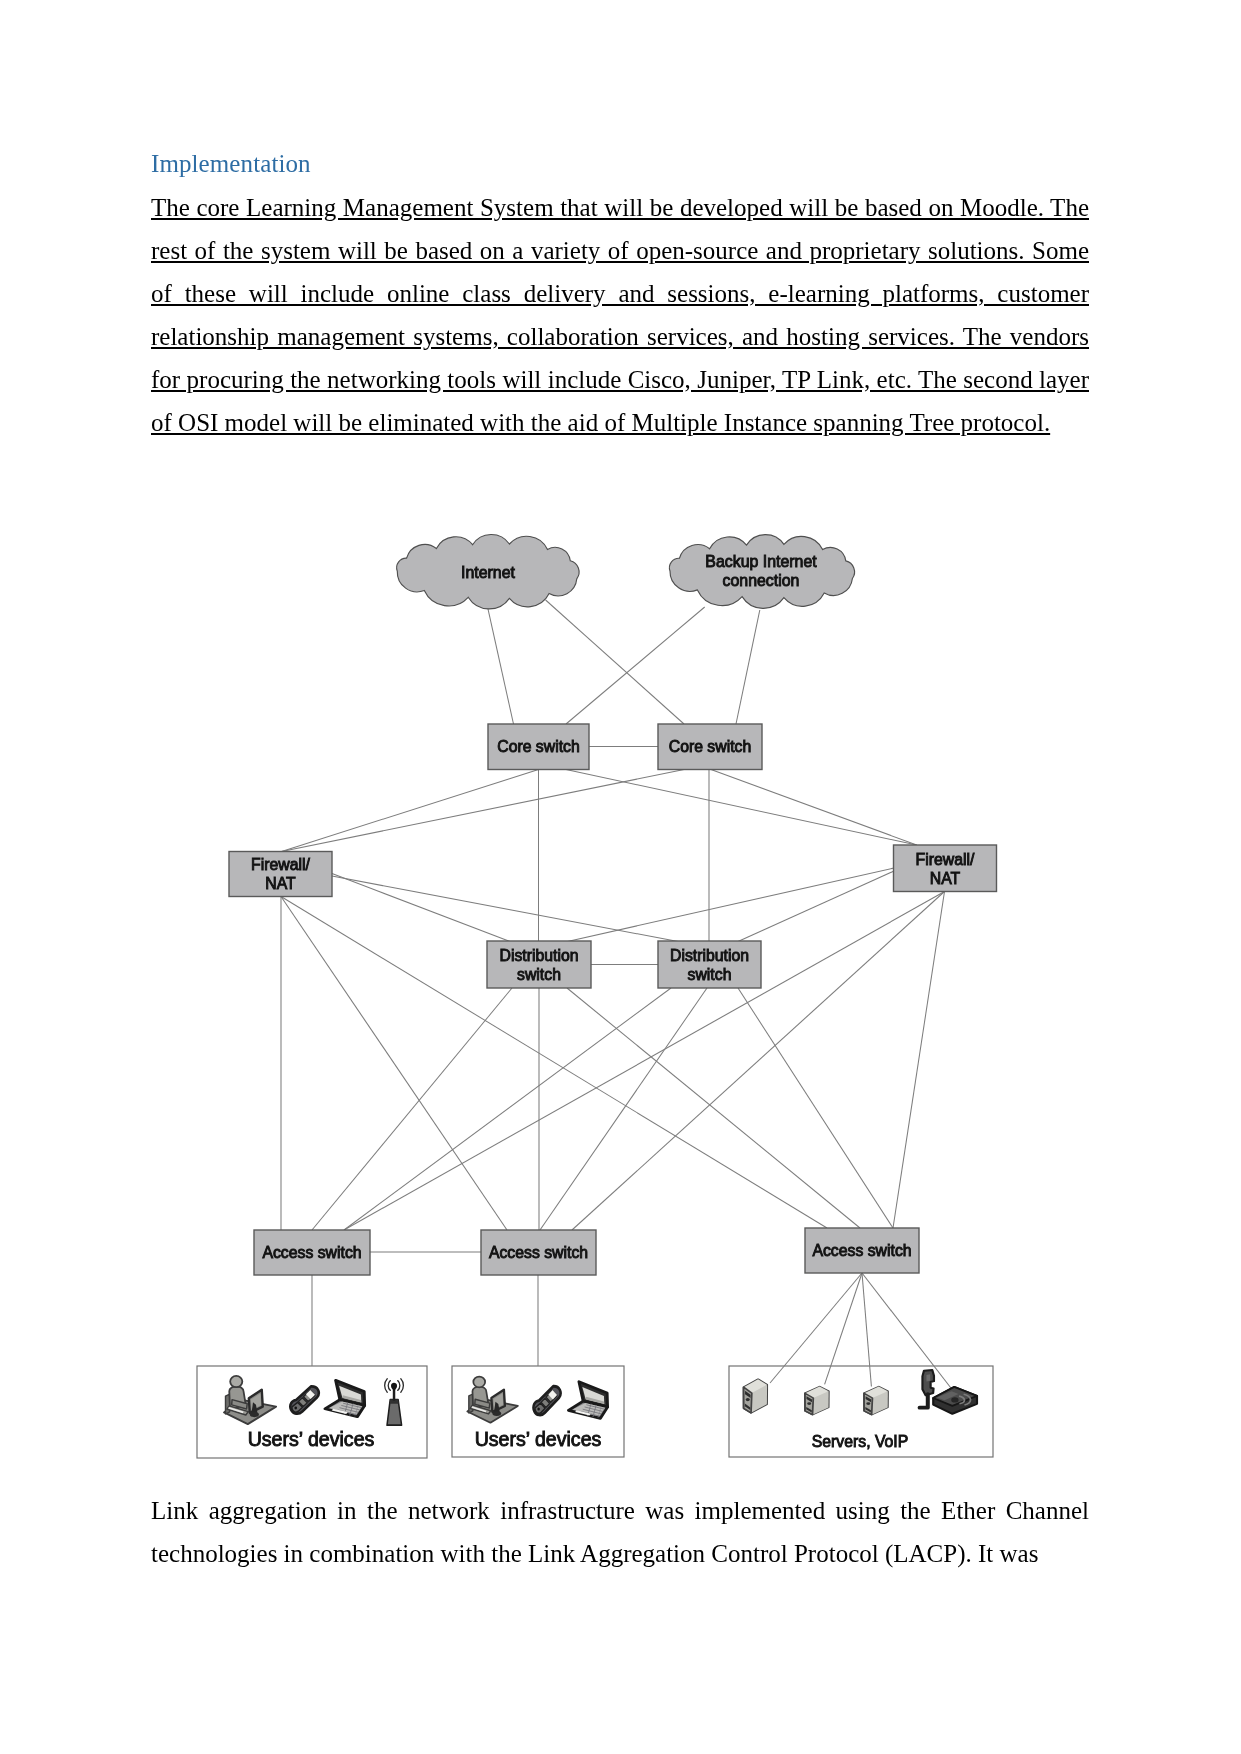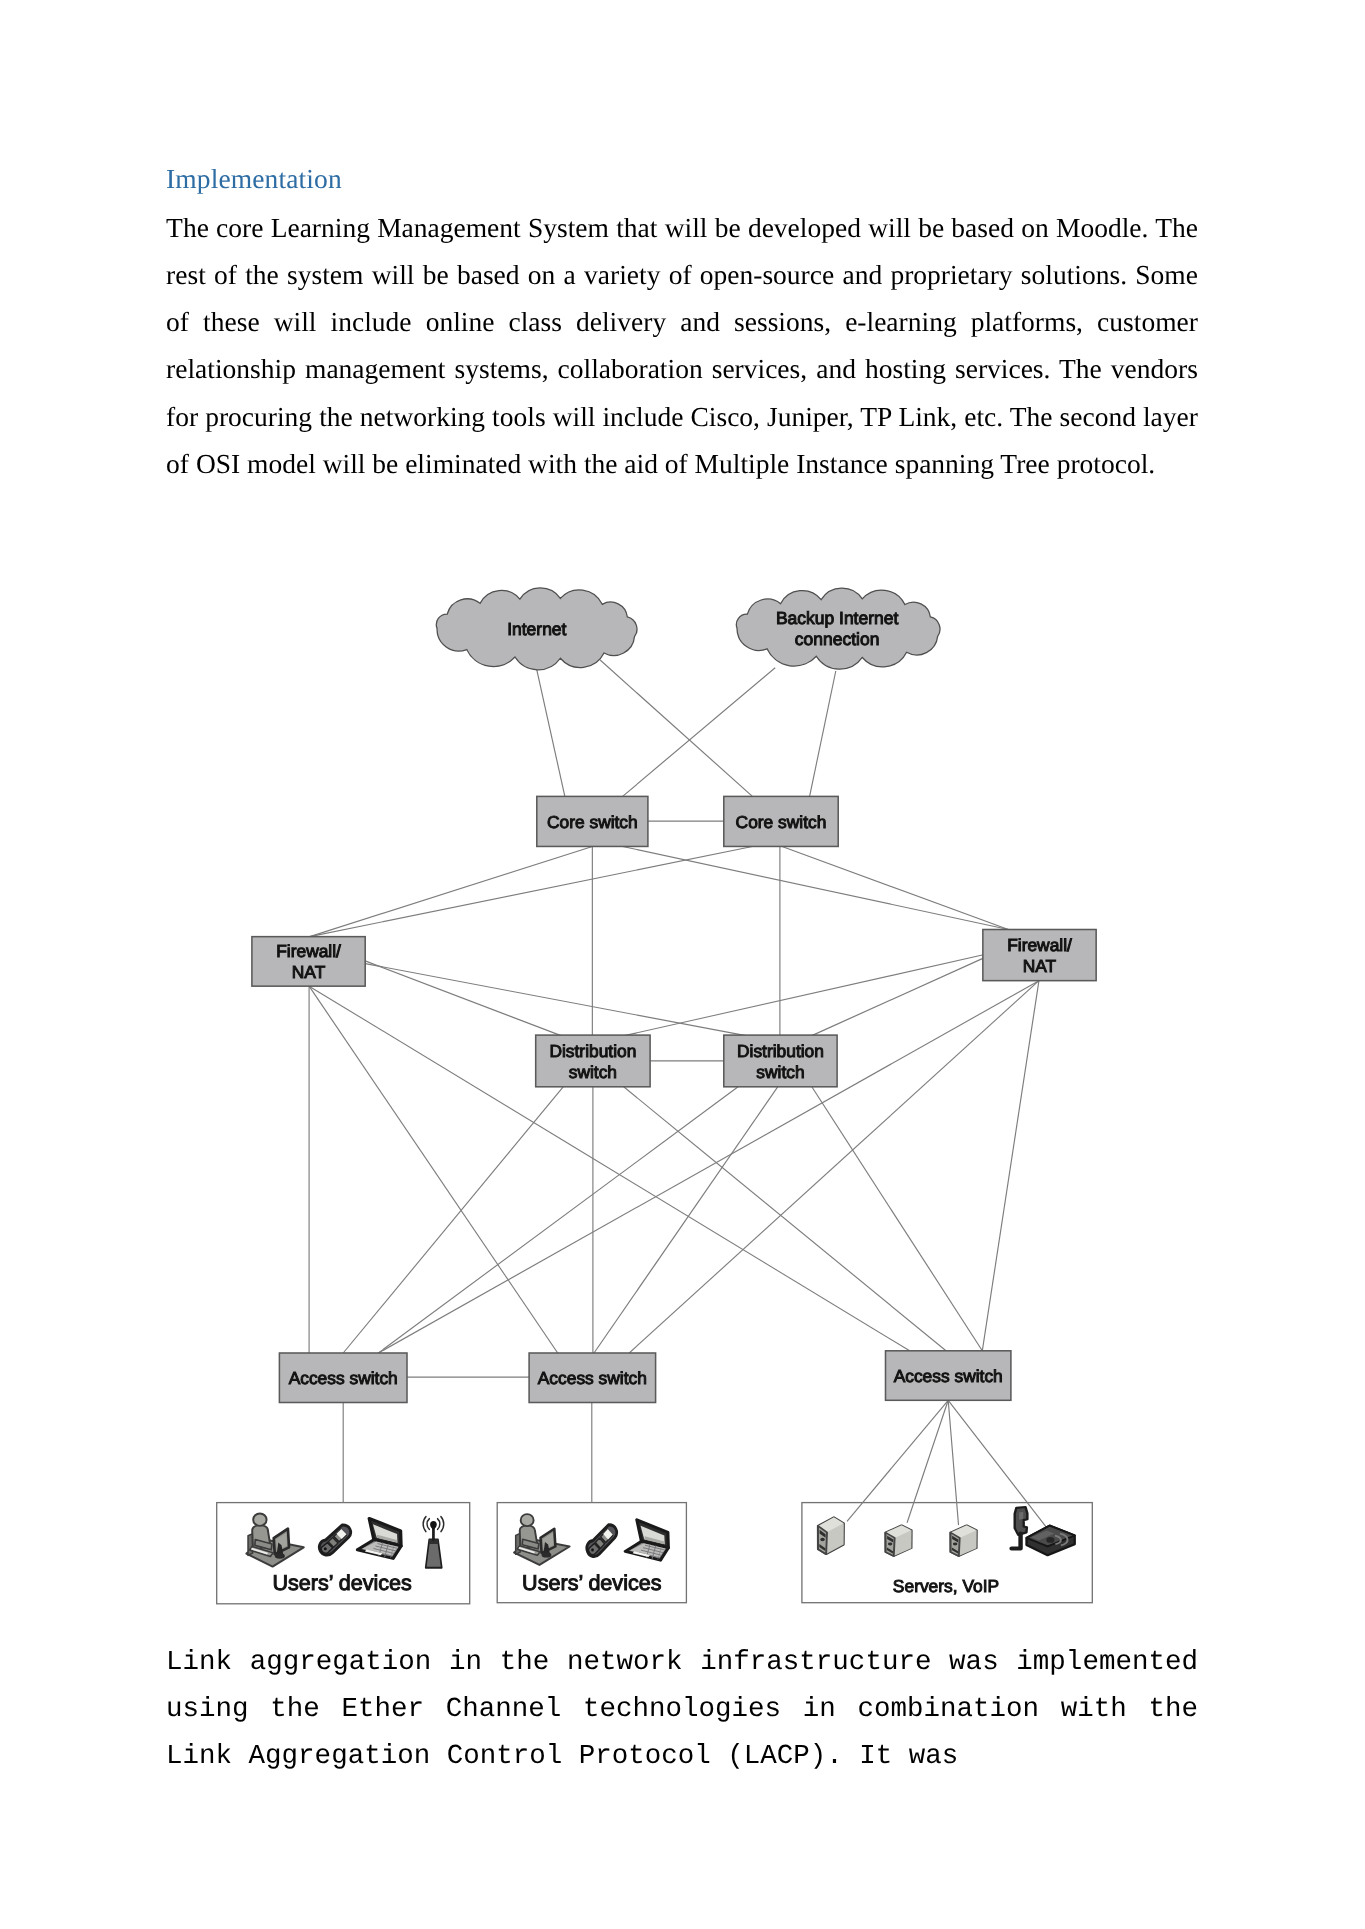--- a/index.html
+++ b/index.html
@@ -3,22 +3,22 @@
 <meta charset="utf-8">
 <style>
   html,body{margin:0;padding:0;}
   body{width:1241px;height:1754px;background:#ffffff;
        font-family:"Liberation Serif",serif;-webkit-font-smoothing:antialiased;}
   text{-webkit-font-smoothing:antialiased;}
   .page{position:relative;width:1127px;height:1754px;overflow:hidden;transform:translateZ(0);}
   .heading{position:absolute;left:151px;top:150px;font-size:25px;color:#2E6DA4;letter-spacing:.1px;}
   .para{position:absolute;left:151px;width:938px;font-size:25px;line-height:43px;
         color:#000000;text-align:justify;}
-  #p1{top:186px;}
-  #p2{top:1489px;font-family:Liberation Mono, monospace;}
+  #p1{top:186px;text-decoration:underline;}
+  #p2{top:1489px;}
   .diagram{position:absolute;left:0;top:0;}
 </style>
 </head>
 <body>
 
 <div class="page">
   <div class="heading">Implementation</div>
   <div class="para" id="p1">The core Learning Management System that will be developed will be based on Moodle. The rest of the system will be based on a variety of open-source and proprietary solutions. Some of these will include online class delivery and sessions, e-learning platforms, customer relationship management systems, collaboration services, and hosting services. The vendors for procuring the networking tools will include Cisco, Juniper, TP Link, etc. The second layer of OSI model will be eliminated with the aid of Multiple Instance spanning Tree protocol.</div>
   <div class="para" id="p2">Link aggregation in the network infrastructure was implemented using the Ether Channel technologies in combination with the Link Aggregation Control Protocol (LACP). It was</div>
   <svg class="diagram" width="1241" height="1754" viewBox="0 0 1241 1754">

